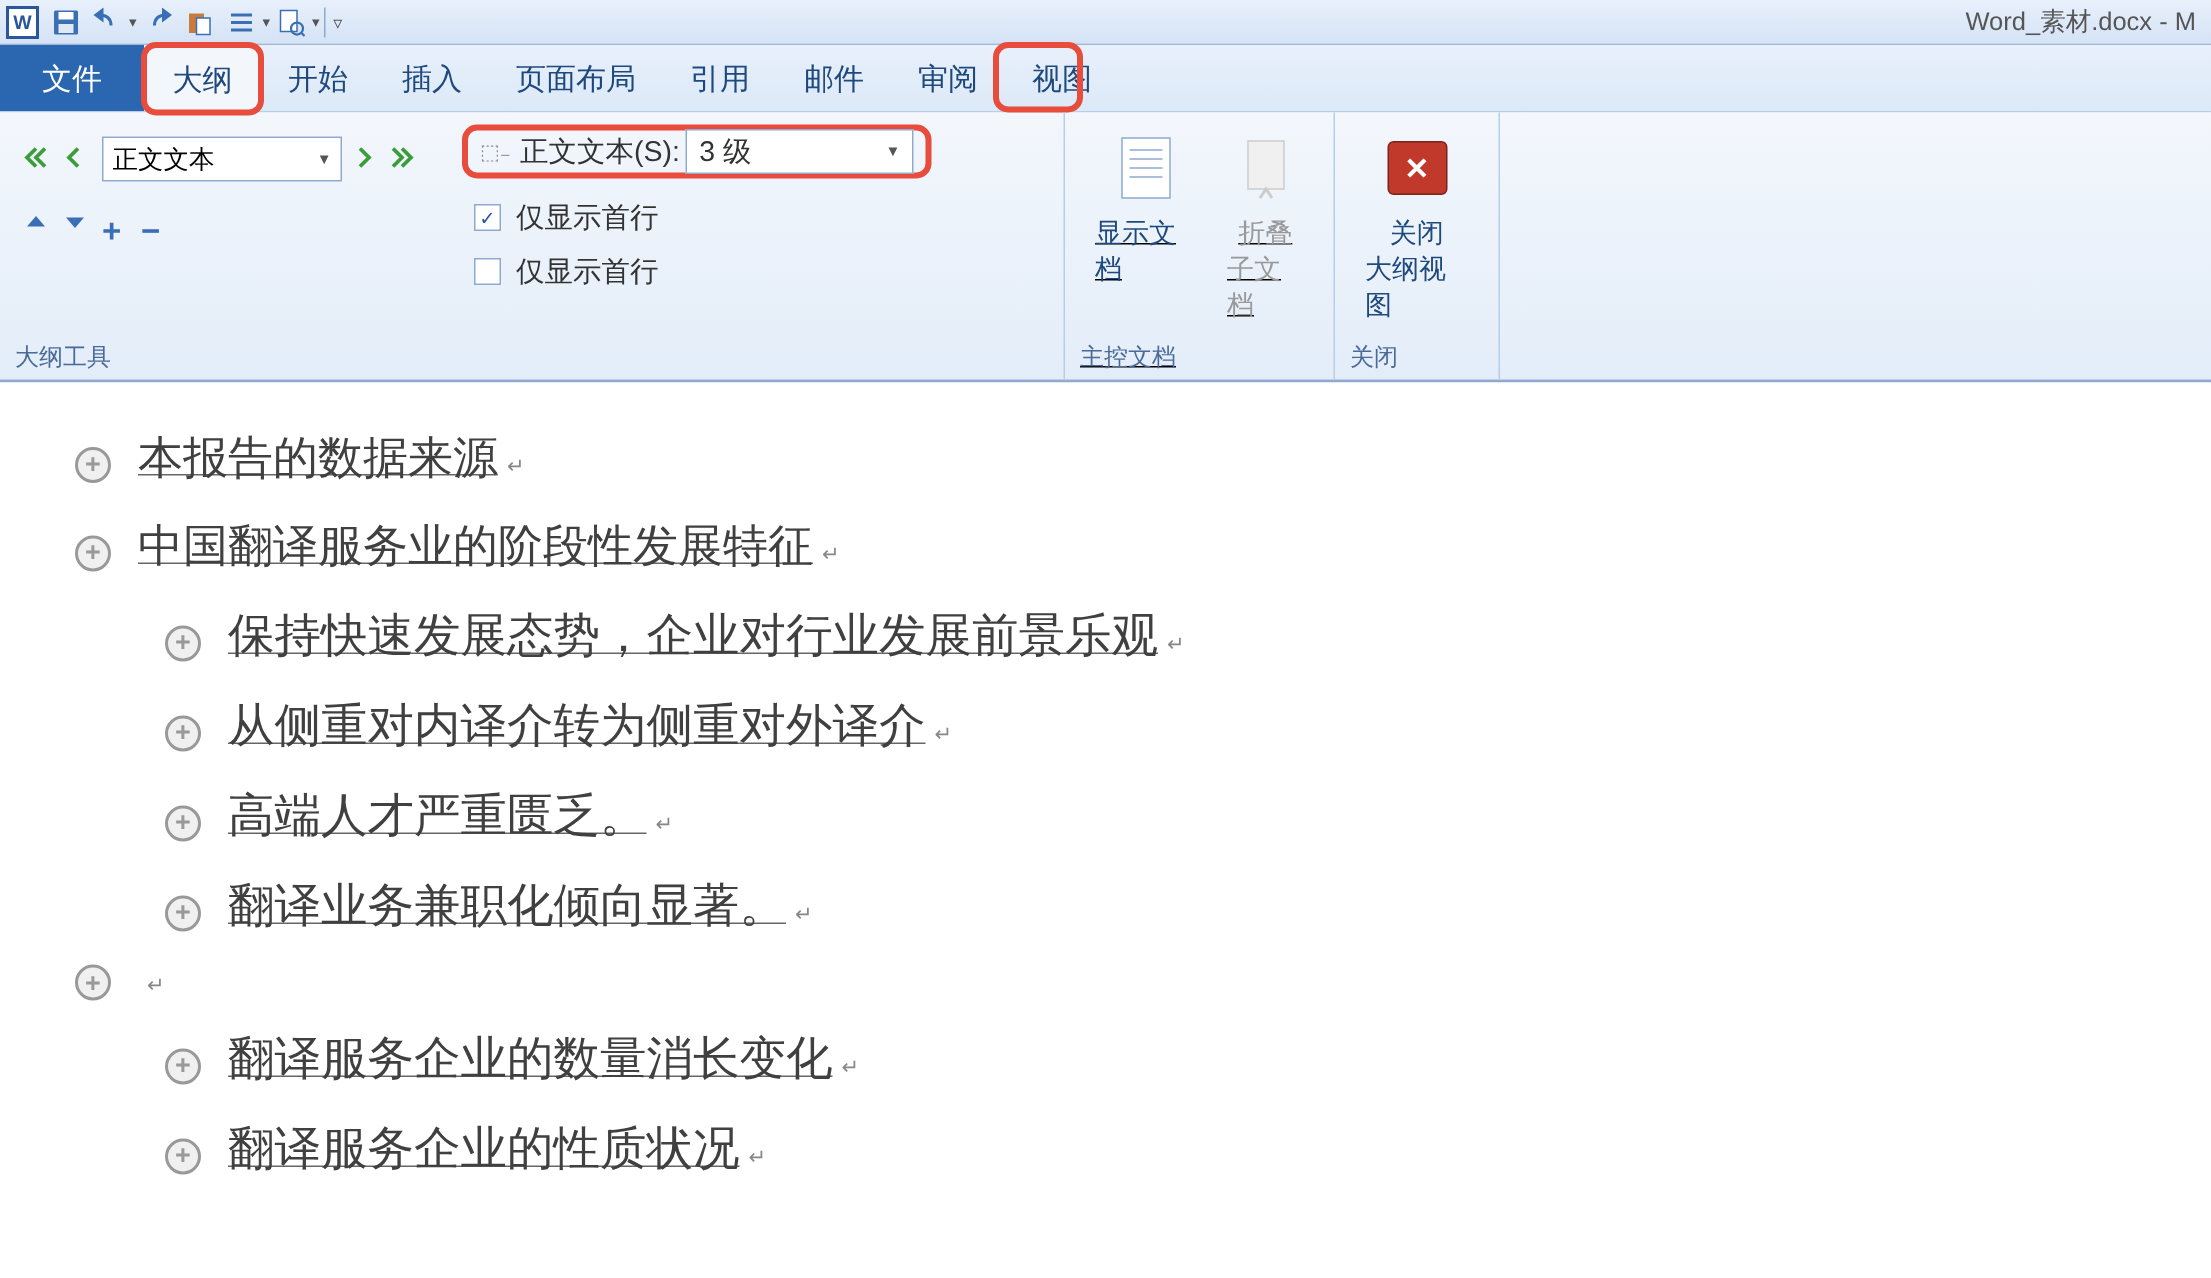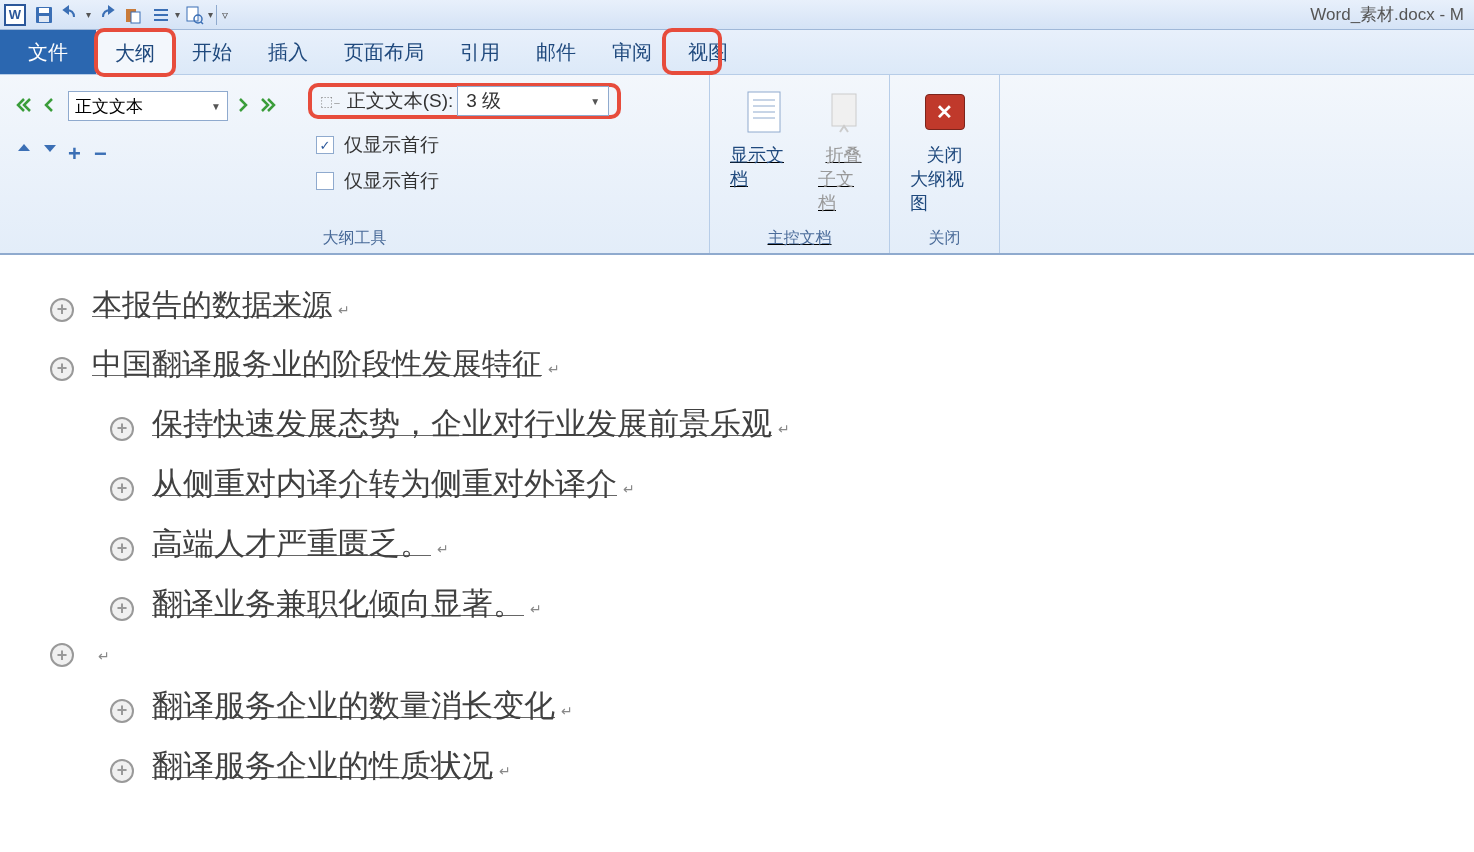--- a/index.html
+++ b/index.html
@@ -116,21 +116,21 @@
       display: flex;
       flex-direction: column;
       position: relative;
     }
     .group-content {
       flex: 1;
       display: flex;
       align-items: flex-start;
     }
     .group-label {
-      text-align: center;
+      text-align: left;
       font-size: 16px;
       color: #4a6b99;
       padding-top: 4px;
     }
     
     
     .outline-tools { width: 710px; }
     .nav-buttons {
       display: flex;
       flex-direction: column;

